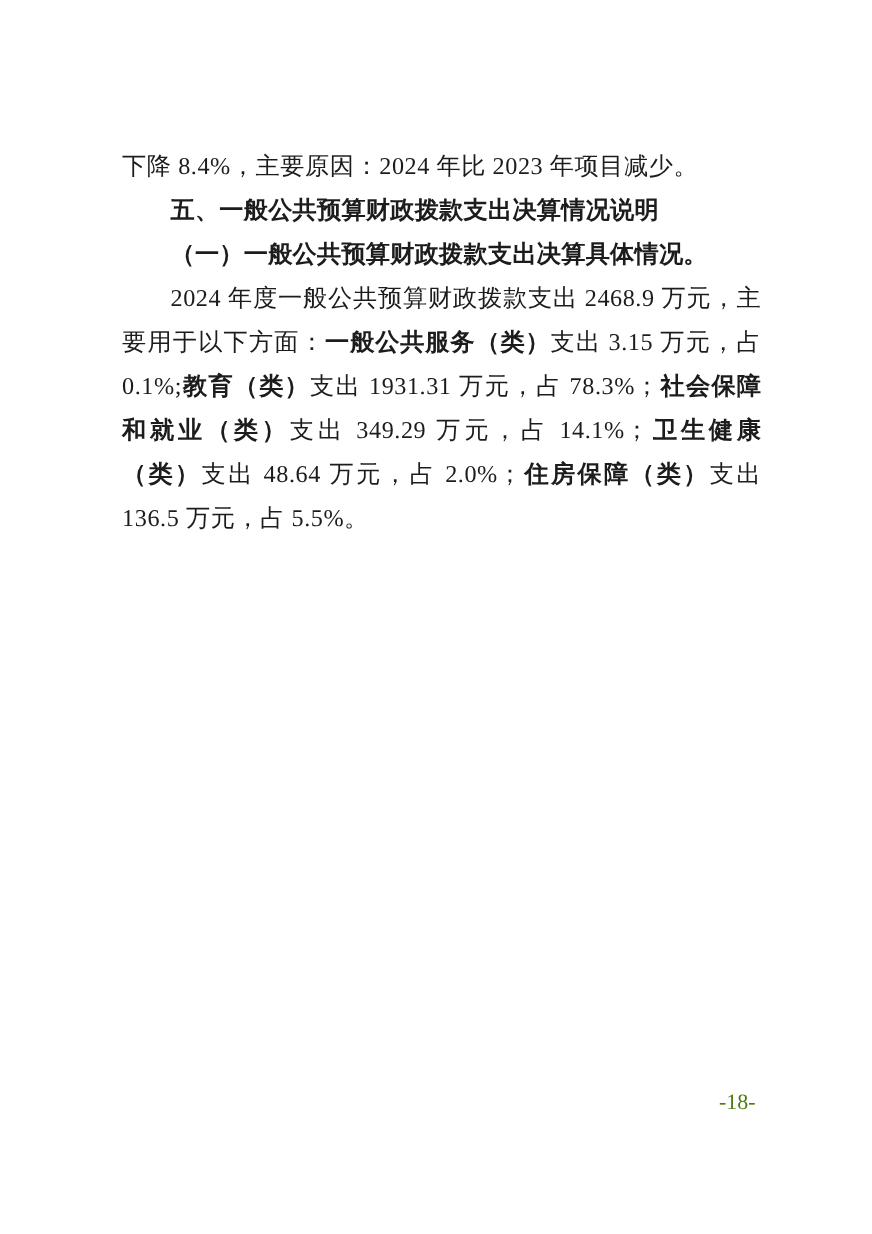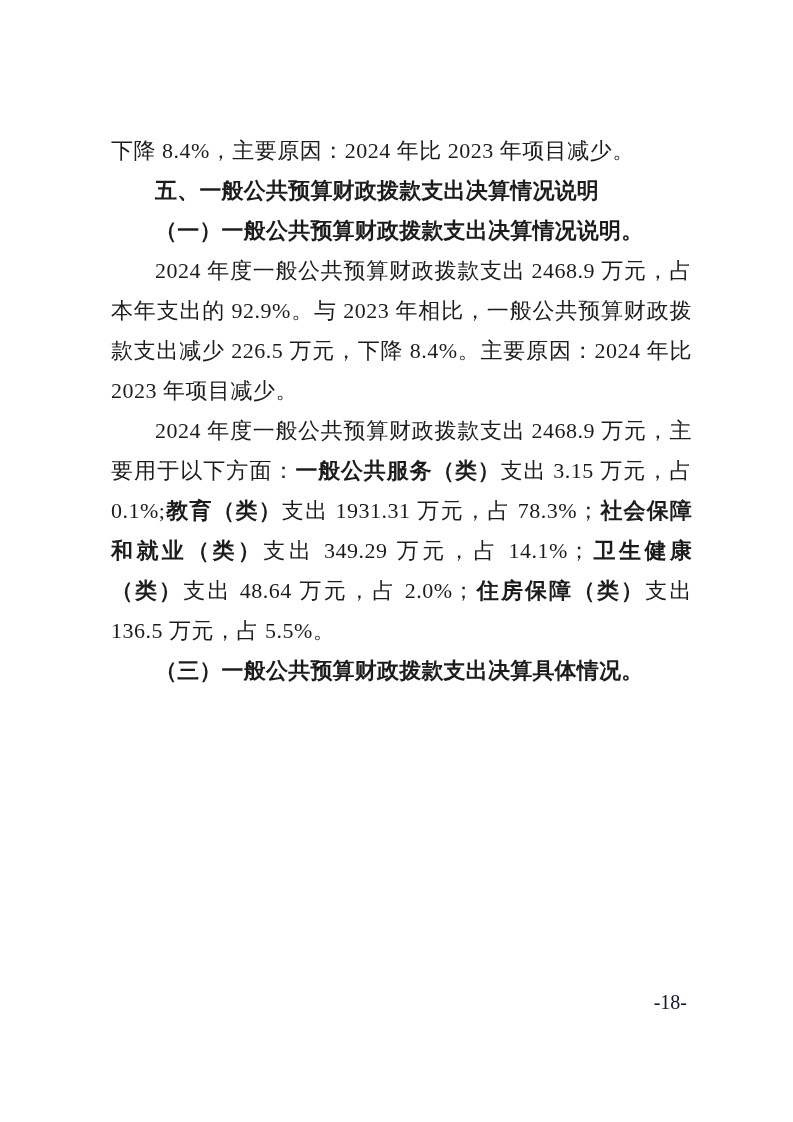--- a/index.html
+++ b/index.html
@@ -51,29 +51,27 @@
     font-weight: 700;
     font-family: "Liberation Sans", "DejaVu Sans", sans-serif;
   }
   .page-number {
     position: absolute;
     top: 988px;
     right: 100px;
     font-size: 20px;
     line-height: 28px;
     font-family: "Liberation Serif", "DejaVu Serif", serif;
-    color: #0f172a;
+    color: #4d7c0f;
   }
 </style>
 </head>
 <body>
 
 <div class="page">
   <main class="doc-body">
       <p class="para body-continuation"><span class="run">下降 8.4%，主要原因：2024 年比 2023 年项目减少。</span></p>
       <p class="para heading"><span class="run bold">五、一般公共预算财政拨款支出决算情况说明</span></p>
-      <p class="para heading"><span class="run bold">（一）一般公共预算财政拨款支出决算情况说明。</span></p>
-      <p class="para body"><span class="run">2024 年度一般公共预算财政拨款支出 2468.9 万元，占本年支出的 92.9%。与 2023 年相比，一般公共预算财政拨款支出减少 226.5 万元，下降 8.4%。主要原因：2024 年比 2023 年项目减少。</span></p>
+      <p class="para heading"><span class="run bold">（一）一般公共预算财政拨款支出决算具体情况。</span></p>
       <p class="para body"><span class="run">2024 年度一般公共预算财政拨款支出 2468.9 万元，主要用于以下方面：</span><span class="run bold">一般公共服务（类）</span><span class="run">支出 3.15 万元，占 0.1%;</span><span class="run bold">教育（类）</span><span class="run">支出 1931.31 万元，占 78.3%；</span><span class="run bold">社会保障和就业（类）</span><span class="run">支出 349.29 万元，占 14.1%；</span><span class="run bold">卫生健康（类）</span><span class="run">支出 48.64 万元，占 2.0%；</span><span class="run bold">住房保障（类）</span><span class="run">支出 136.5 万元，占 5.5%。</span></p>
-      <p class="para heading"><span class="run bold">（三）一般公共预算财政拨款支出决算具体情况。</span></p>
     </main>
   <div class="page-number">-18-</div>
 </div>
 
 </body></html>

